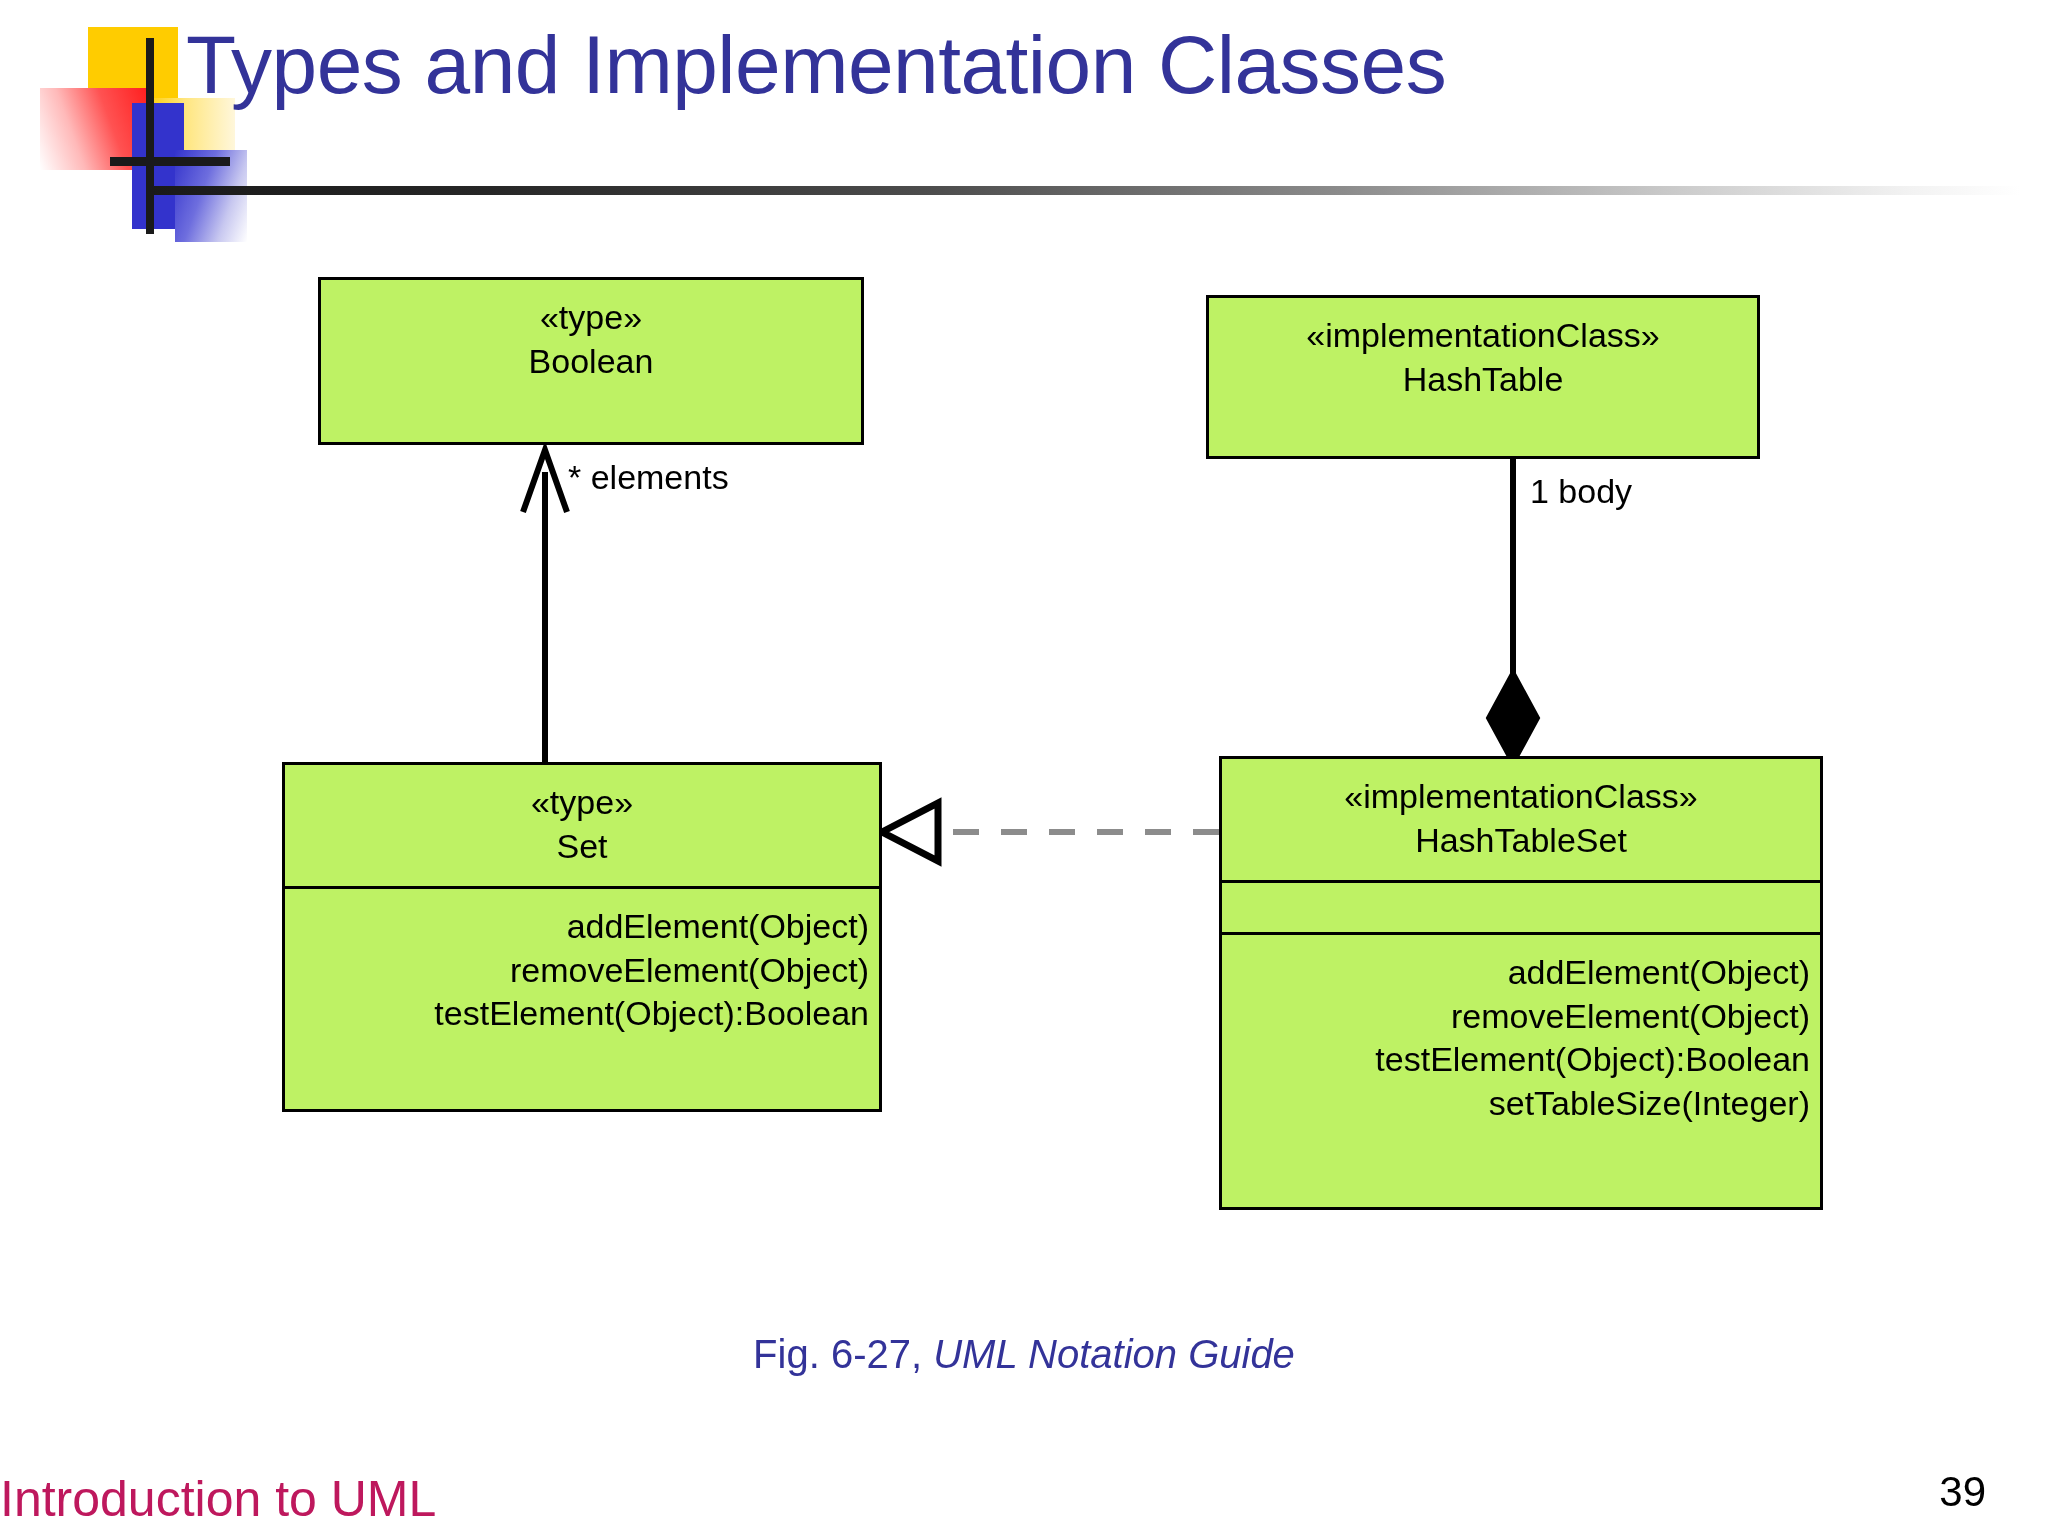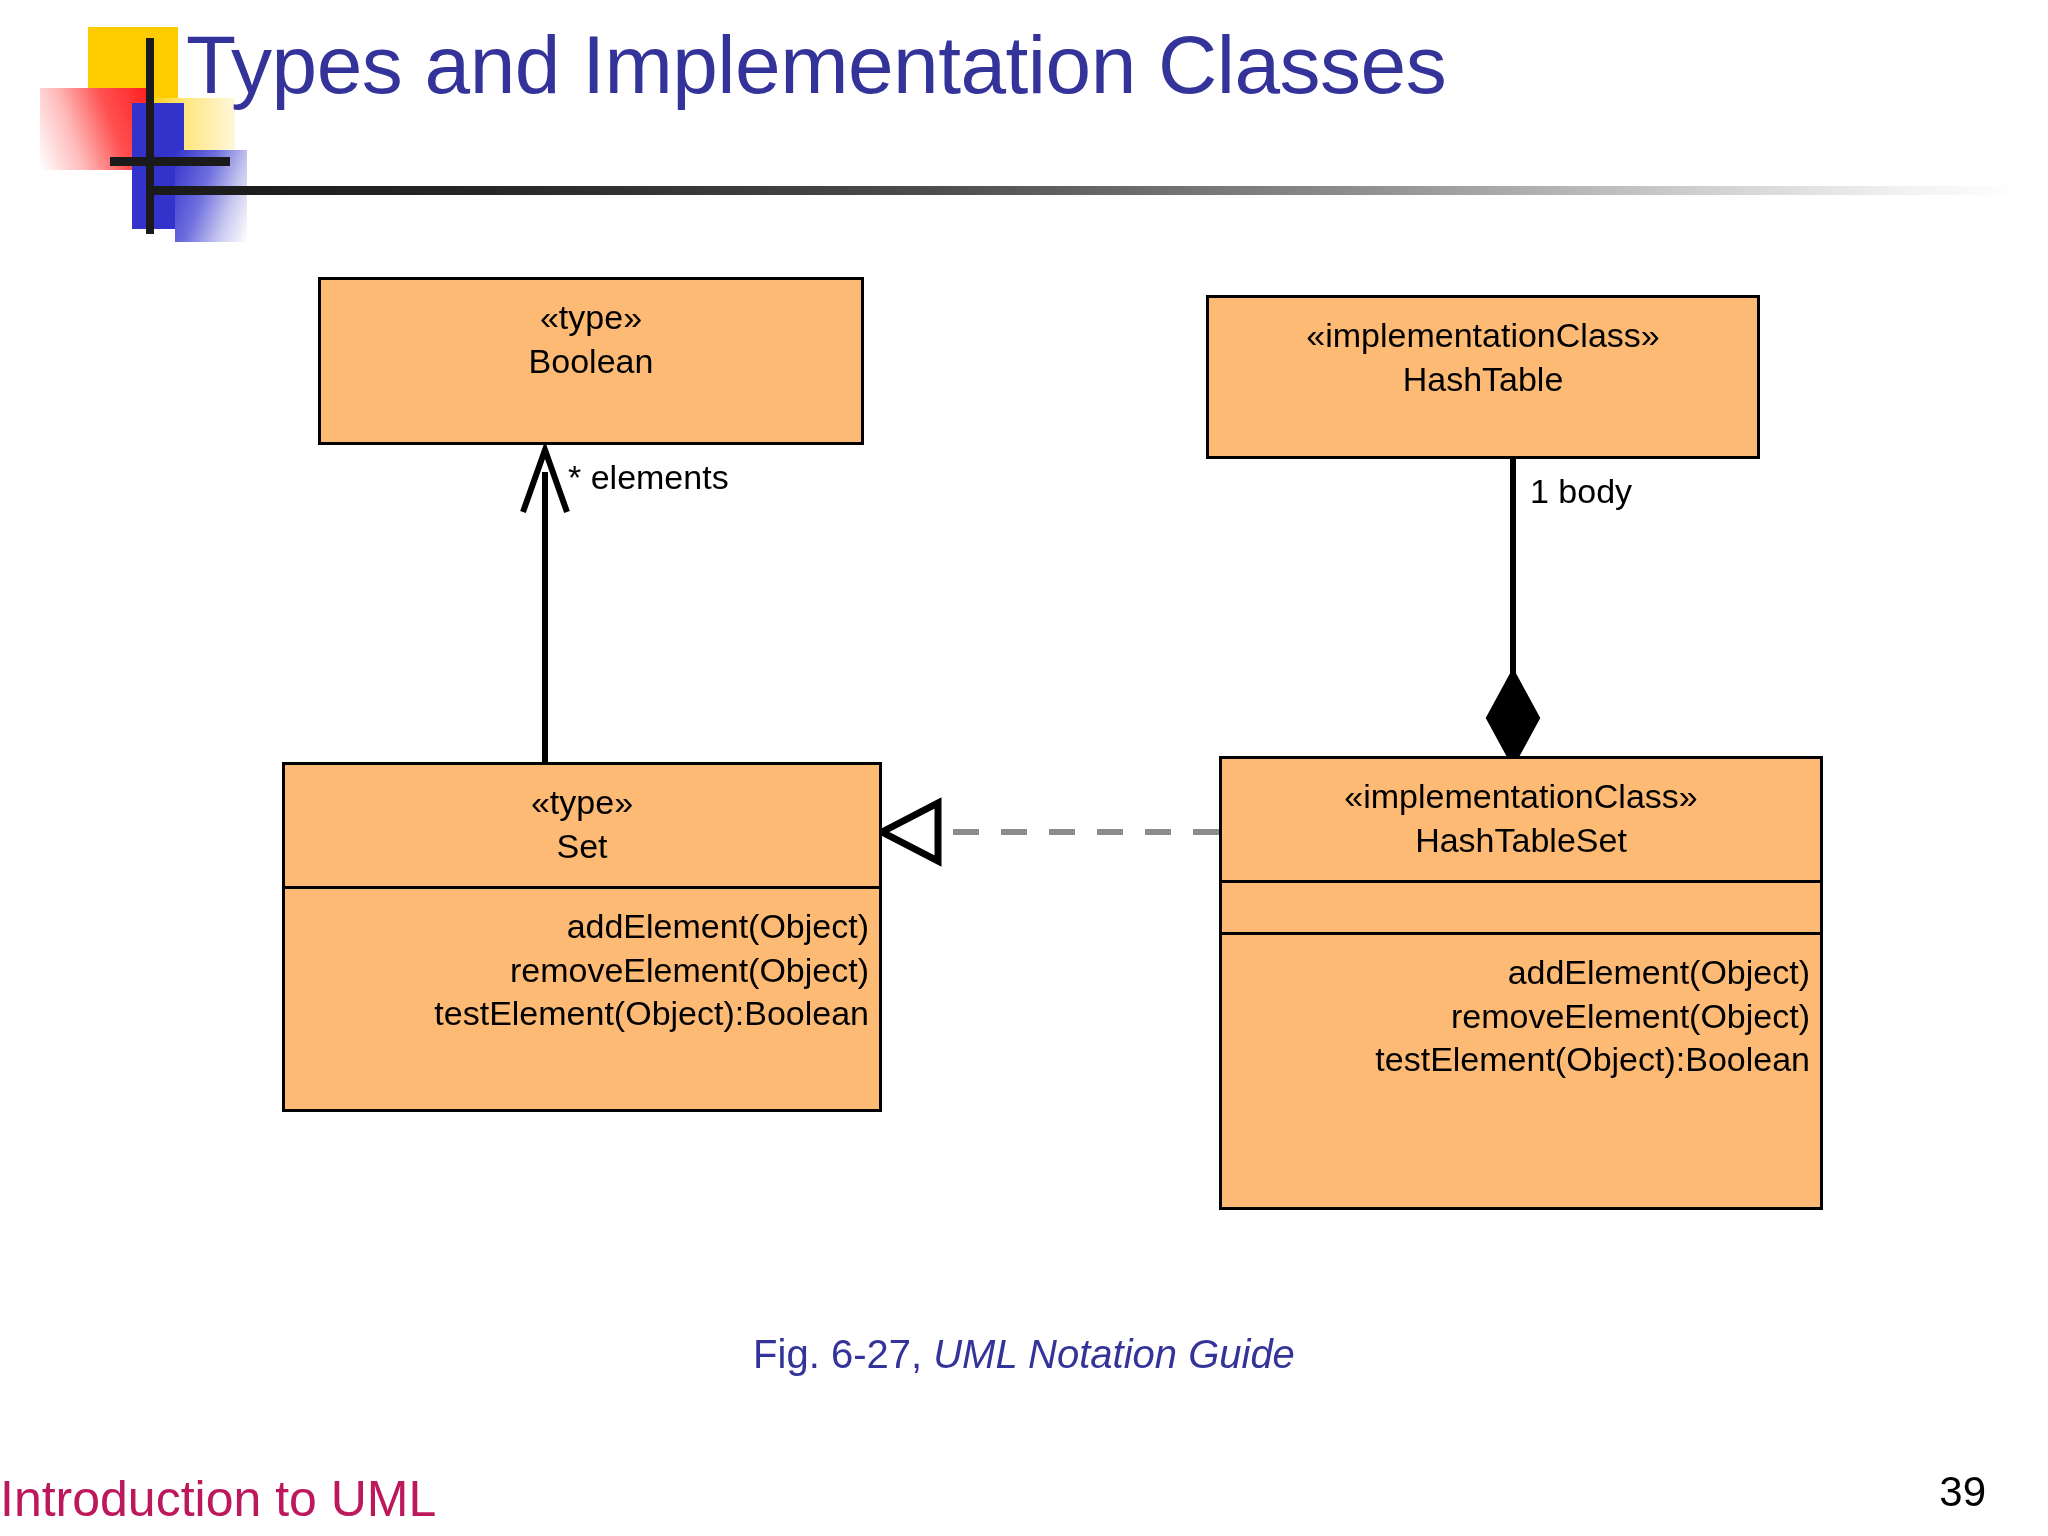--- a/index.html
+++ b/index.html
@@ -96,21 +96,21 @@
     position: absolute;
     left: 0; top: 0;
     width: 2048px;
     height: 1536px;
     pointer-events: none;
   }
 
   .uml-class {
     position: absolute;
     border: 3px solid #000000;
-    background: #fdba74;
+    background: #bef264;
     box-sizing: border-box;
   }
   .compartment {
     box-sizing: border-box;
   }
   .compartment + .compartment {
     border-top: 3px solid #000000;
   }
   .comp-name {
     text-align: center;
@@ -246,20 +246,21 @@
   <div class="uml-class" id="class-hashtableset">
     <div class="compartment comp-name">
       <div>«implementationClass»</div>
       <div>HashTableSet</div>
     </div>
     <div class="compartment comp-empty"></div>
     <div class="compartment comp-ops">
       <div class="op-line">addElement(Object)</div>
       <div class="op-line">removeElement(Object)</div>
       <div class="op-line">testElement(Object):Boolean</div>
+      <div class="op-line">setTableSize(Integer)</div>
     </div>
   </div>
 
   <div class="edge-label" id="label-elements">* elements</div>
   <div class="edge-label" id="label-body">1 body</div>
 </div>
 
 <div id="figure-caption">
   <span>Fig. 6-27, </span><span class="cap-italic">UML Notation Guide</span>
 </div>

